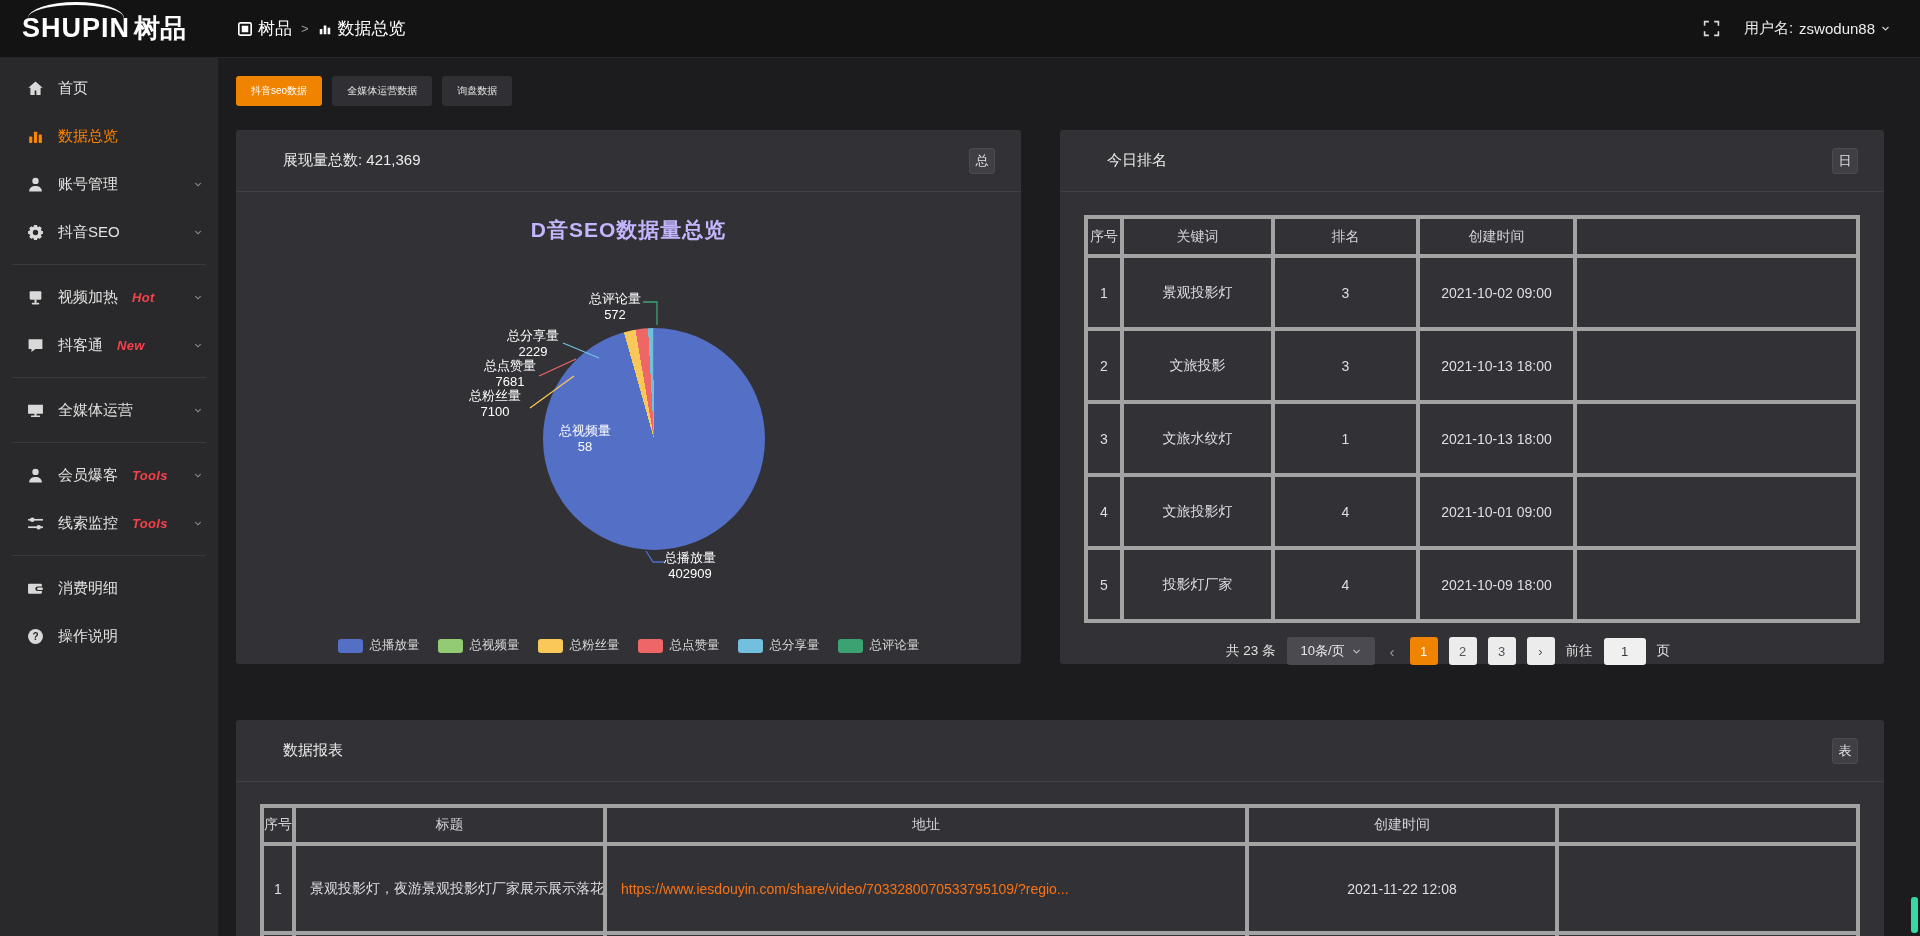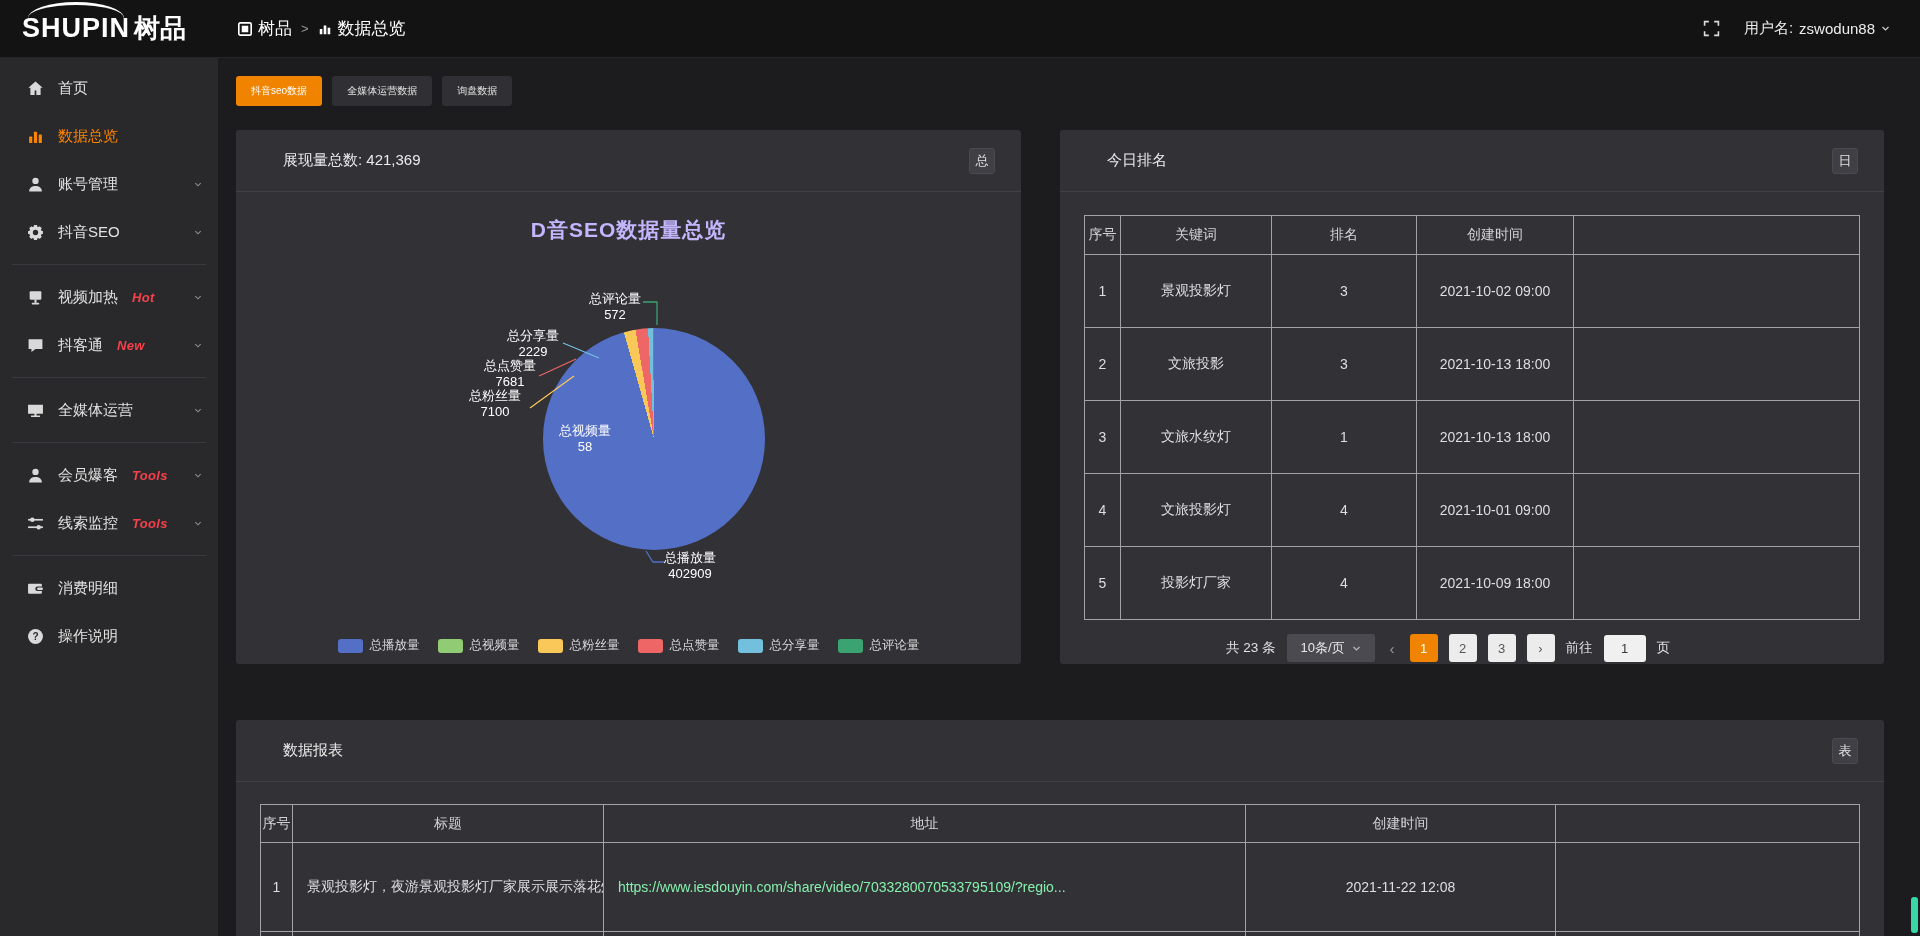--- a/index.html
+++ b/index.html
@@ -67,21 +67,21 @@
   .co-fans    { left:214px; top:196px; }
   .co-videos  { left:304px; top:231px; }
   .co-plays   { left:409px; top:358px; }
   .legend { position:absolute; left:0; right:0; bottom:10px; display:flex; justify-content:center; gap:18px; }
   .legend-item { display:flex; align-items:center; gap:7px; cursor:pointer; }
   .swatch { width:25px; height:14px; border-radius:3px; }
   .legend-label { font-size:12.5px; color:#dcdcdc; }
 
   
   table { border-collapse:collapse; table-layout:fixed; }
-  th, td { border:1px solid #a3a3a3; font-weight:normal; text-align:center; overflow:hidden; }
+  th, td { border:4px solid #a3a3a3; font-weight:normal; text-align:center; overflow:hidden; }
   th { color:#d3d3d7; font-size:14px; }
   td { color:#dfdfe2; font-size:14px; }
 
   .ranking-panel { flex:1; height:534px; }
   .rank-table { width:776px; margin:23px 24px 0 24px; }
   .rank-table th { height:39px; }
   .rank-table td { height:73px; }
 
   .pagination { margin-top:14px; display:flex; align-items:center; justify-content:center; gap:11px;
                 font-size:13.5px; color:#e2e2e2; transform:translateX(-24px); }
@@ -94,21 +94,21 @@
   .goto-input { width:42px; height:27px; background:#f0f0f0; border-radius:3px; color:#3a3a3a;
                 display:flex; align-items:center; justify-content:center; font-size:13px; }
 
   
   .report-panel { margin-top:56px; height:400px; }
   .report-table { width:1600px; margin:22px 24px 0 24px; }
   .report-table th { height:38px; }
   .report-table td { height:89px; }
   .report-table td.left { text-align:left; padding:0 14px; white-space:nowrap; }
   .report-table tr.stub td { height:40px; border-bottom:none; }
-  .link { color:#86efac; cursor:pointer; white-space:nowrap; }
+  .link { color:#f97316; cursor:pointer; white-space:nowrap; }
 
   .scroll-thumb { position:absolute; right:2px; top:897px; width:7px; height:36px; background:#38d8a6; border-radius:3px; }
   .chev { width:9px; height:9px; }
 </style>
 </head>
 <body>
 
 <div class="stage">
 
   <header class="topbar">

